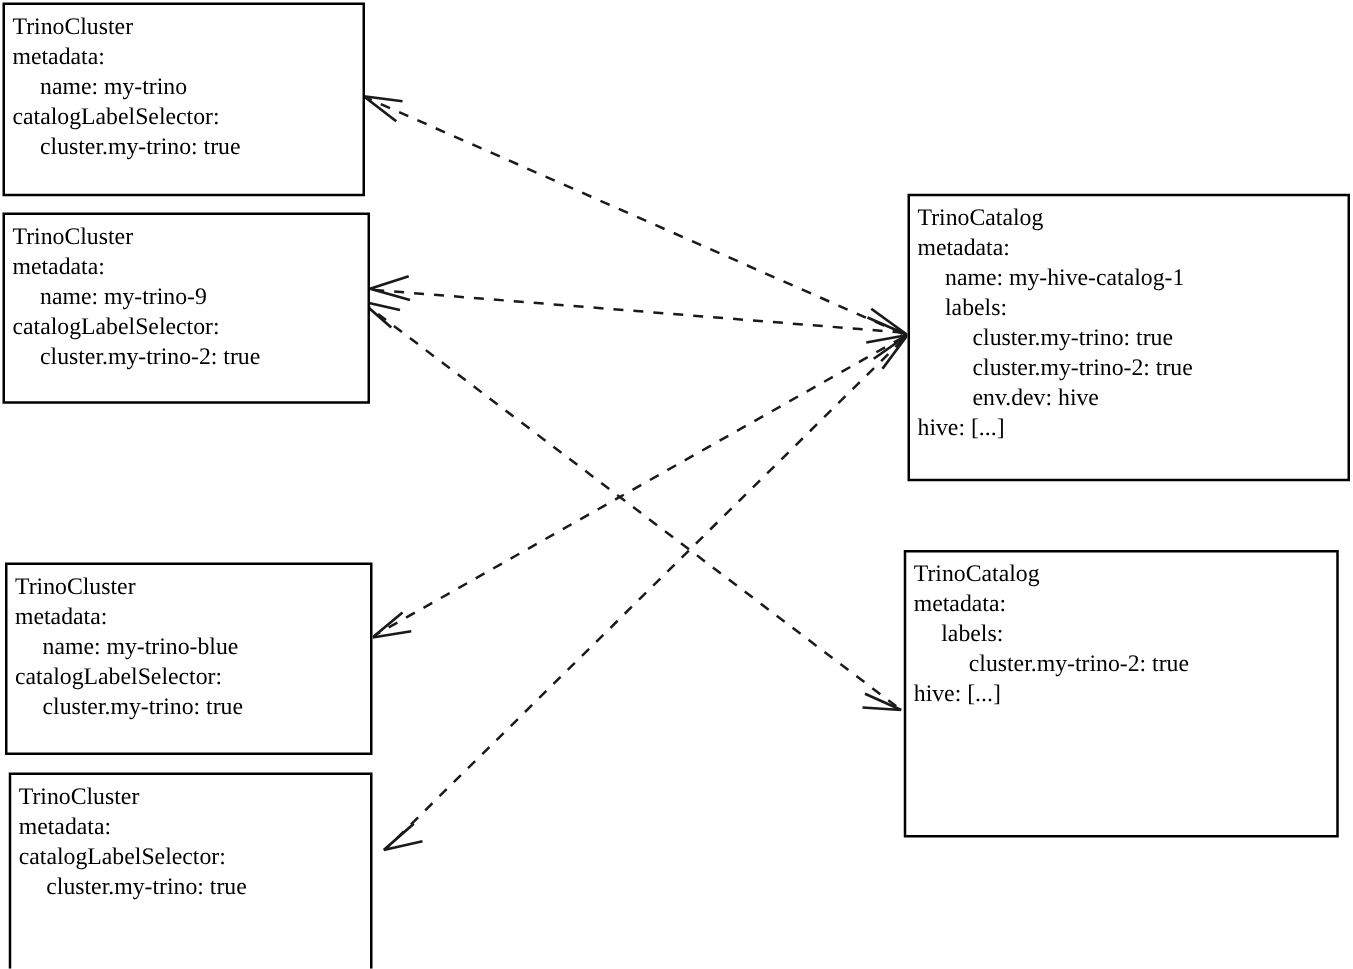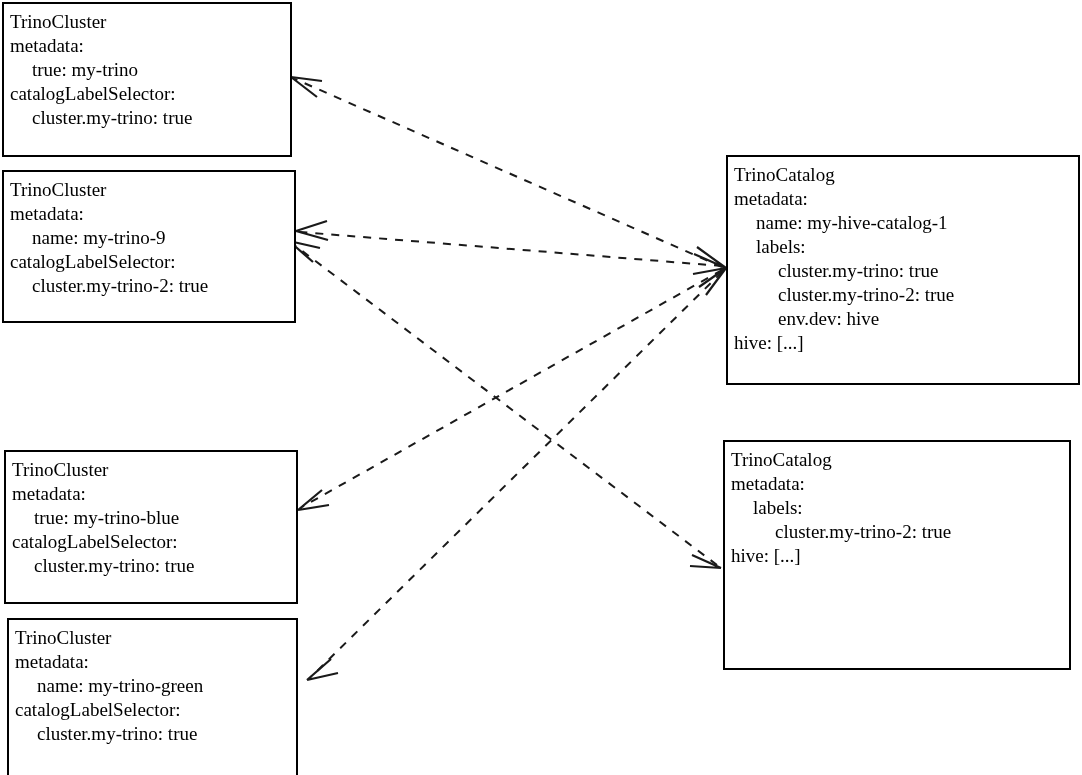--- a/index.html
+++ b/index.html
@@ -91,45 +91,44 @@
     </g>
 
     <g>
       <path class="ahead" d="M 726 268 L 694 254 M 726 268 L 697 247 M 726 268 L 693 274 M 726 268 L 699 287 M 726 268 L 706 295"></path>
     </g>
   </svg>
 
   <div class="node" style="left:2px; top:2px; width:290px; height:155px;">
     <div class="line">TrinoCluster</div>
     <div class="line">metadata:</div>
-    <div class="line indent-1">true: my-trino</div>
+    <div class="line indent-1">name: my-trino</div>
     <div class="line">catalogLabelSelector:</div>
     <div class="line indent-1">cluster.my-trino: true</div>
   </div>
 
   <div class="node" style="left:2px; top:170px; width:294px; height:153px;">
     <div class="line">TrinoCluster</div>
     <div class="line">metadata:</div>
     <div class="line indent-1">name: my-trino-9</div>
     <div class="line">catalogLabelSelector:</div>
     <div class="line indent-1">cluster.my-trino-2: true</div>
   </div>
 
   <div class="node" style="left:4px; top:450px; width:294px; height:154px;">
     <div class="line">TrinoCluster</div>
     <div class="line">metadata:</div>
-    <div class="line indent-1">true: my-trino-blue</div>
+    <div class="line indent-1">name: my-trino-blue</div>
     <div class="line">catalogLabelSelector:</div>
     <div class="line indent-1">cluster.my-trino: true</div>
   </div>
 
   <div class="node" style="left:7px; top:618px; width:291px; height:160px;">
     <div class="line">TrinoCluster</div>
     <div class="line">metadata:</div>
-    <div class="line indent-1">name: my-trino-green</div>
     <div class="line">catalogLabelSelector:</div>
     <div class="line indent-1">cluster.my-trino: true</div>
   </div>
 
   <div class="node" style="left:726px; top:155px; width:354px; height:230px;">
     <div class="line">TrinoCatalog</div>
     <div class="line">metadata:</div>
     <div class="line indent-1">name: my-hive-catalog-1</div>
     <div class="line indent-1">labels:</div>
     <div class="line indent-2">cluster.my-trino: true</div>

